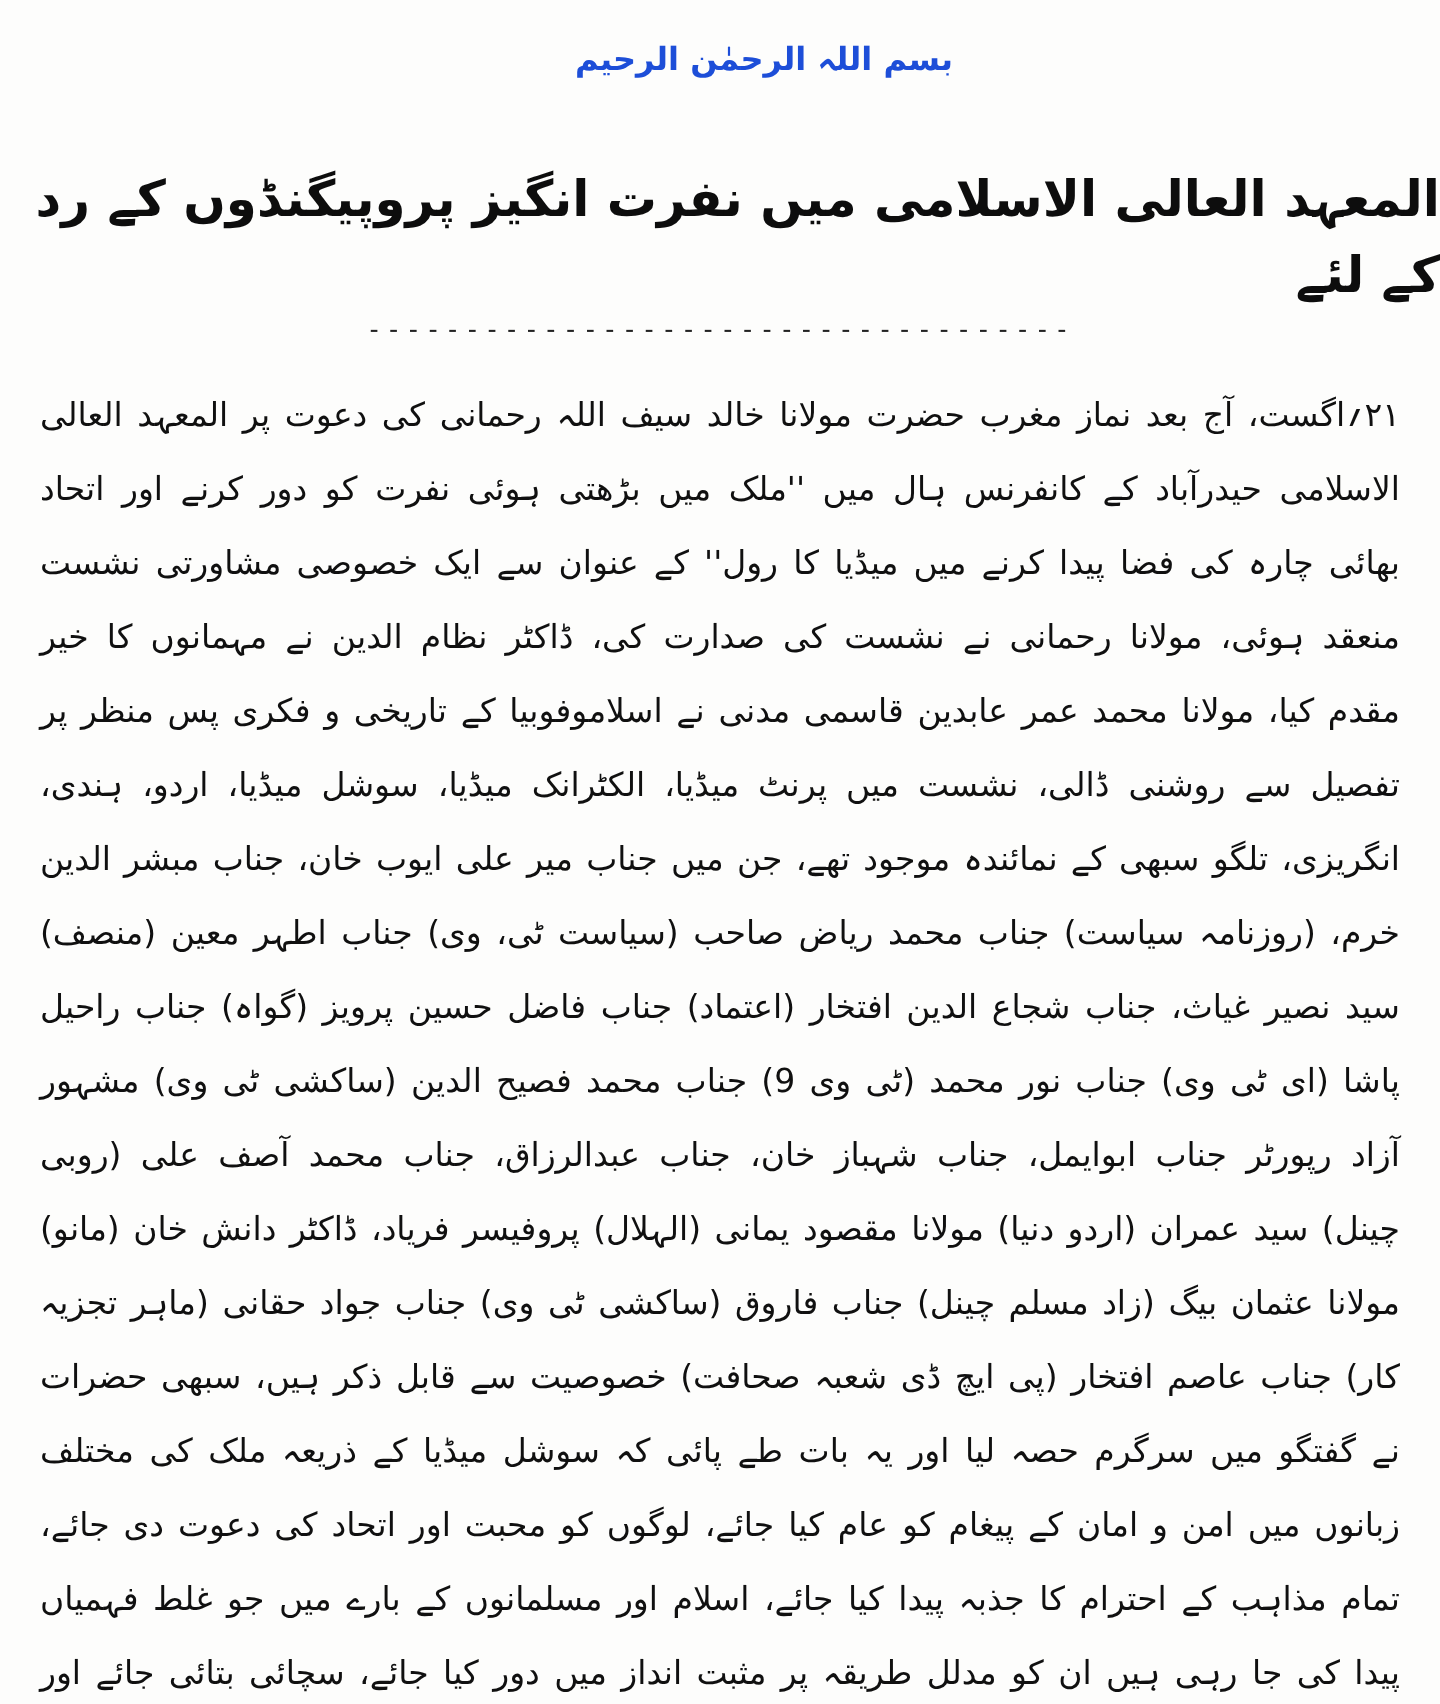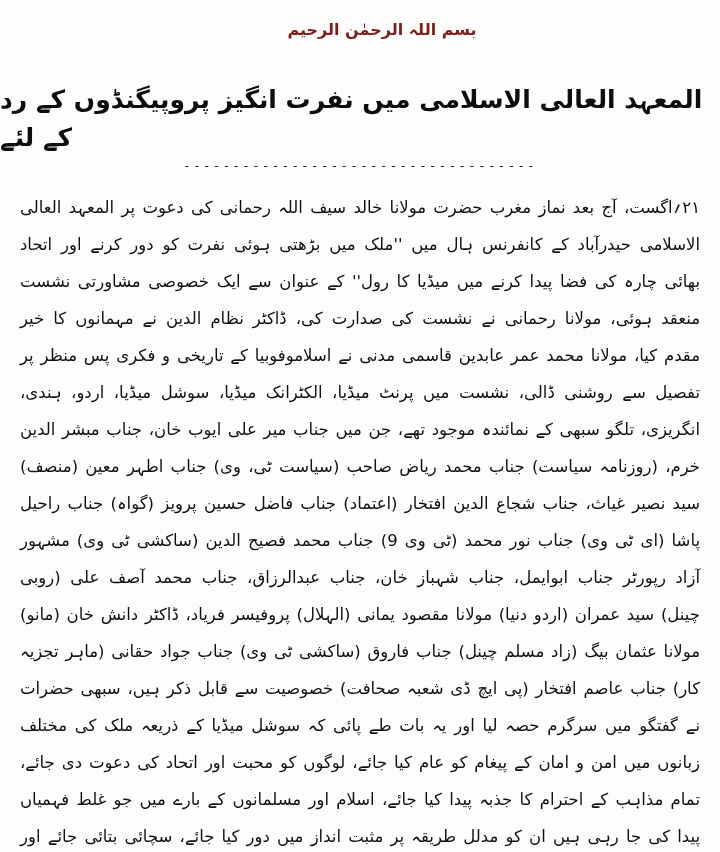--- a/index.html
+++ b/index.html
@@ -17,26 +17,26 @@
     font-family: "DejaVu Sans", sans-serif;
     overflow: hidden;
     box-sizing: border-box;
   }
   .bismillah {
     margin-top: 20px;
     text-align: center;
     font-size: 16px;
     font-weight: bold;
     direction: rtl;
-    color: #7f1d1d;
+    color: #1d4ed8;
     padding-left: 44px;
   }
   .title-block {
     margin-top: 42px;
-    text-align: left;
+    text-align: right;
     direction: rtl;
   }
   .title-line1 {
     font-size: 25px;
     font-weight: bold;
     line-height: 1.5;
     color: #0d0d0d;
   }
   .title-line2 {
     font-size: 21px;

